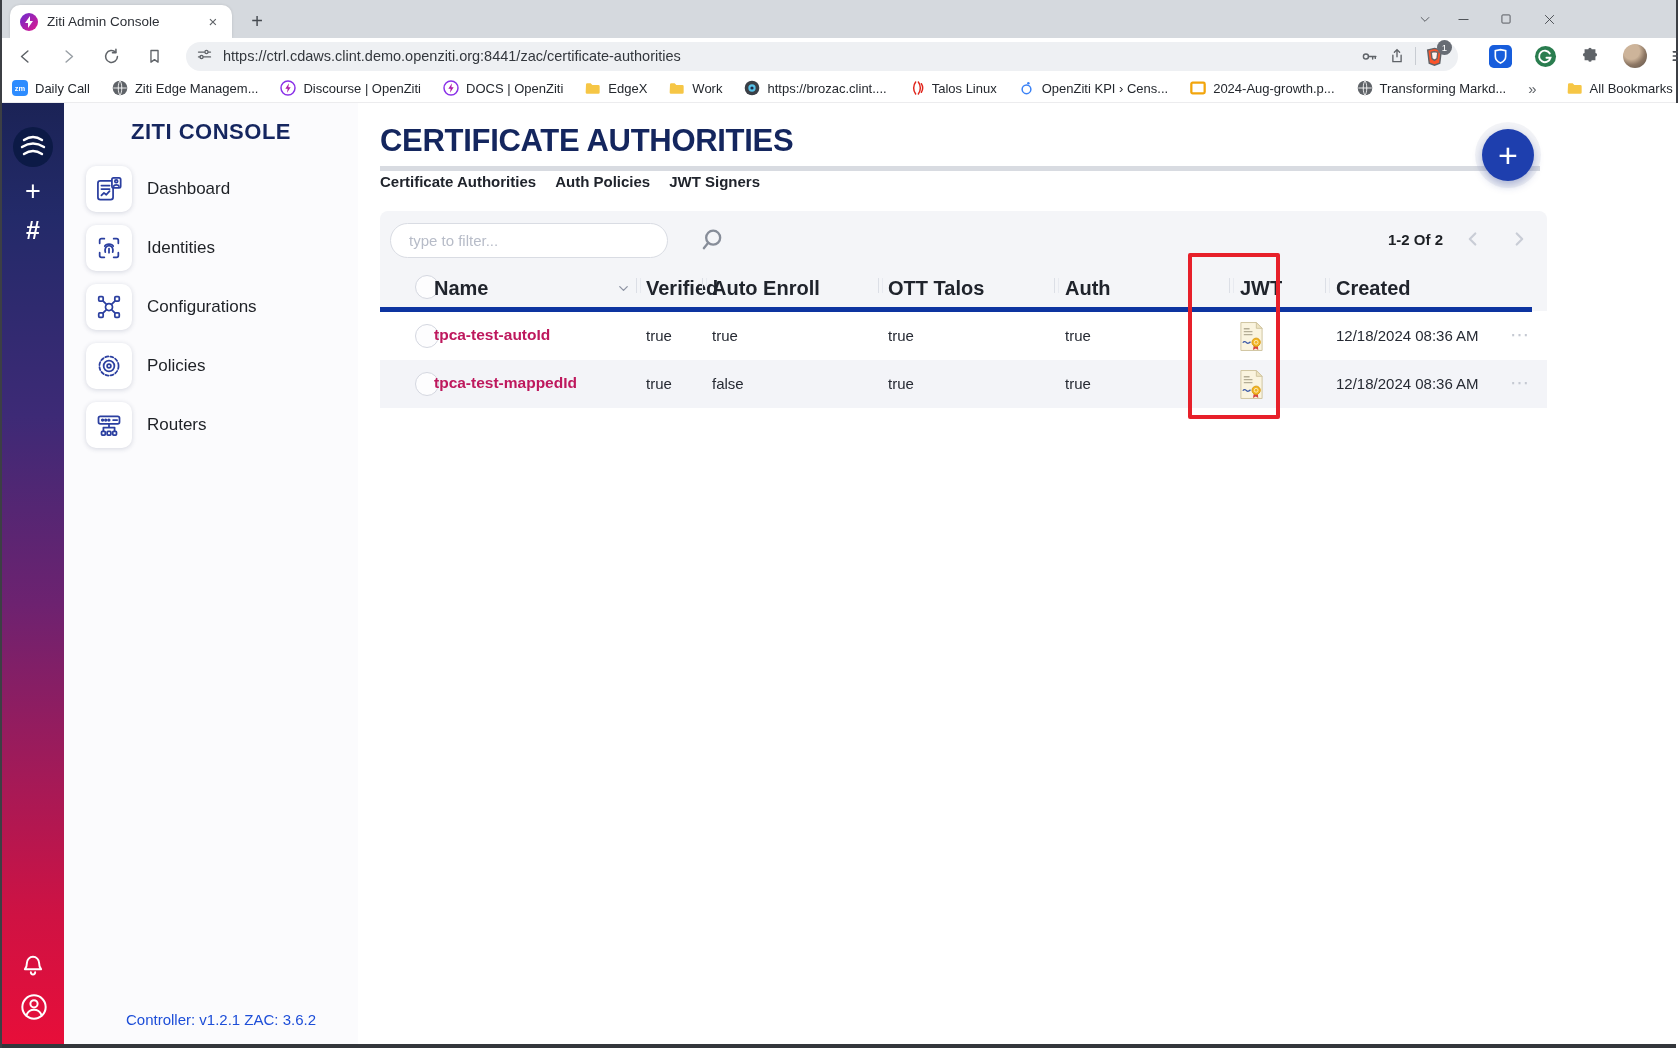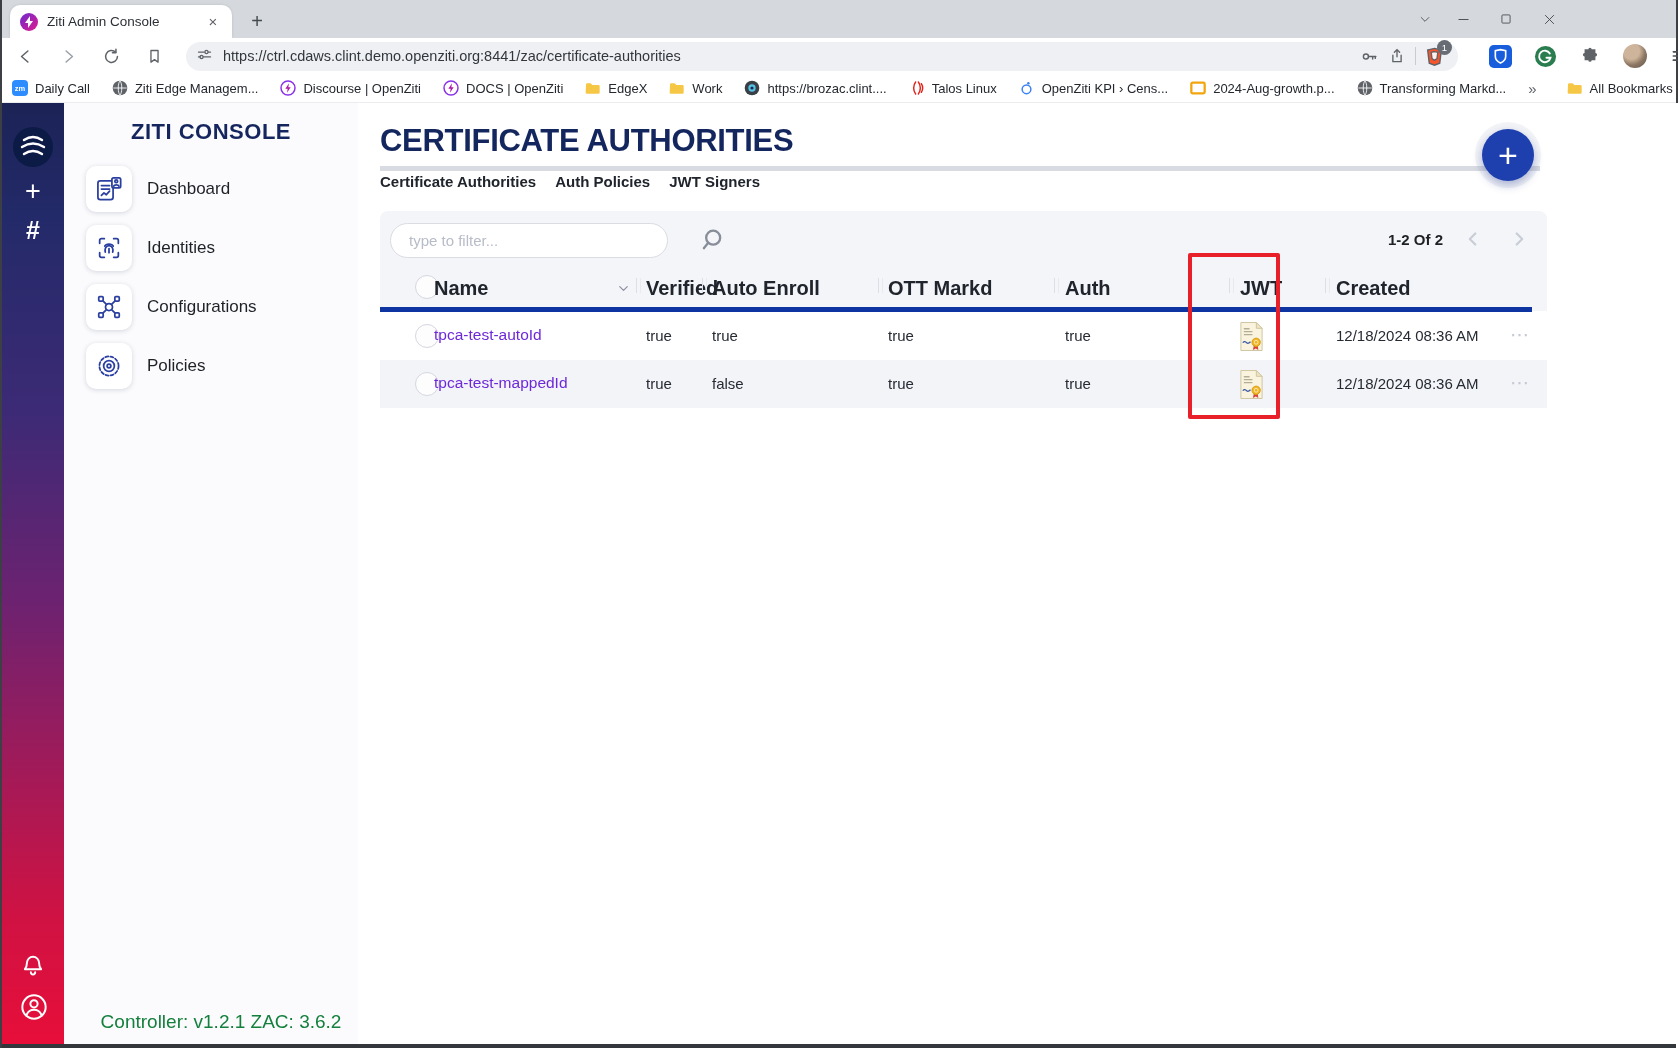--- a/index.html
+++ b/index.html
@@ -59,21 +59,21 @@
   .brand { position:absolute; top:16px; width:100%; text-align:center; font-size:22px; font-weight:800;
            letter-spacing:.5px; color:#15265f; }
   .menu { position:absolute; top:56px; left:0; width:100%; }
   .mitem { position:relative; height:59px; display:flex; align-items:center; padding-left:22px; }
   .mitem.active { background:#e2e5f0; }
   .mitem.active::after { content:""; position:absolute; right:0; top:0; width:4px; height:100%; background:#e8123f; }
   .tile { width:46px; height:46px; background:#fff; border-radius:10px; box-shadow:0 1px 5px rgba(40,50,90,.18);
           display:flex; align-items:center; justify-content:center; flex:0 0 46px; }
   .tile svg { width:28px; height:28px; stroke:#2b3fa0; fill:none; stroke-width:1.5; stroke-linecap:round; stroke-linejoin:round; }
   .mlabel { font-size:17px; color:#1e2126; margin-left:15px; }
-  .sb-footer { position:absolute; top:908px; width:100%; text-align:center; font-size:19px; color:#15803d;padding-left:20px; }
+  .sb-footer { position:absolute; top:908px; width:100%; text-align:center; font-size:15px; color:#1d4ed8;padding-left:20px; }
 
   
   .main { position:absolute; left:356px; top:103px; width:1322px; height:945px; background:#fff; }
   .page-title { position:absolute; left:22px; top:20px; font-size:31px; font-weight:800; letter-spacing:-.3px; color:#14265e; }
   .title-rule { position:absolute; left:22px; top:63px; width:1160px; height:5px; background:#d8dbe1; }
   .add-btn { position:absolute; left:1124px; top:26px; width:52px; height:52px; border-radius:50%; background:#1e3fae;
              color:#fff; display:flex; align-items:center; justify-content:center; font-size:34px; font-weight:300;
              box-shadow:0 4px 10px rgba(25,50,140,.35), 0 0 0 7px rgba(190,195,210,.18); }
   .subtabs { position:absolute; left:22px; top:70px; display:flex; gap:19px; }
   .subtab { font-size:15px; font-weight:700; color:#20242c; }
@@ -93,21 +93,21 @@
   .hdrrow { position:absolute; left:22px; top:160px; width:1167px; height:48px; }
   .hcell { position:absolute; top:14px; font-size:20px; font-weight:700; color:#20242c; white-space:nowrap; }
   .coldiv { position:absolute; top:15px; width:5px; height:15px; border-left:1.5px solid #dcdfe6; border-right:1.5px solid #e8eaf0; }
   .sortcaret { position:absolute; left:236px; top:18px; width:15px; height:15px; }
   .sortcaret svg { stroke:#8d93a3; stroke-width:2; fill:none; stroke-linecap:round; stroke-linejoin:round; }
 
   .navy-line { position:absolute; left:22px; top:204px; width:1152px; height:5px; background:#0d34a0; }
 
   .trow { position:absolute; left:22px; width:1167px; height:48px; }
   .cell { position:absolute; top:15px; font-size:15px; color:#262a33; white-space:nowrap; }
-  .cell.name { font-weight:400; color:#6d28d9; font-size:15.5px; top:14px; }
+  .cell.name { font-weight:700; color:#be185d; font-size:15.5px; top:14px; }
   .jwticon { position:absolute; left:858px; top:9px; width:27px; height:31px; }
   .rowmenu { position:absolute; left:1130px; top:11px; font-size:19px; color:#c5c9d2; letter-spacing:1px; }
 
   .annotation { position:absolute; left:830px; top:150px; width:92px; height:166px; border:4px solid #e7202a; border-radius:2px;
                 pointer-events:none; z-index:30; }
 
   .bottombar { position:absolute; left:0; bottom:0; width:100%; height:4px; background:#33363b; z-index:40; }
 </style>
 </head>
 <body>
@@ -410,20 +410,36 @@
         <span class="tile">
           <svg viewBox="0 0 24 24">
               <circle cx="12" cy="12" r="8.2" stroke-dasharray="2.6 1.8"></circle>
               <circle cx="12" cy="12" r="4.6"></circle>
               <circle cx="12" cy="12" r="1.6"></circle>
             </svg>
         </span>
         <span class="mlabel">Policies</span>
       </div>
 
+      <div class="mitem">
+        <span class="tile">
+          <svg viewBox="0 0 24 24">
+              <rect x="3" y="4.5" width="18" height="6.5" rx="1.6"></rect>
+              <circle cx="6.5" cy="7.8" r="0.7"></circle>
+              <circle cx="9.2" cy="7.8" r="0.7"></circle>
+              <circle cx="11.9" cy="7.8" r="0.7"></circle>
+              <path d="M15.5 7.8h3.5"></path>
+              <path d="M12 11v3.2M7.2 17v-2.8h9.6V17"></path>
+              <rect x="5.6" y="17.5" width="3.2" height="3.2" rx="0.7"></rect>
+              <rect x="10.4" y="17.5" width="3.2" height="3.2" rx="0.7"></rect>
+              <rect x="15.2" y="17.5" width="3.2" height="3.2" rx="0.7"></rect>
+            </svg>
+        </span>
+        <span class="mlabel">Routers</span>
+      </div>
 
 
 
     </div>
     <div class="sb-footer">Controller: v1.2.1 ZAC: 3.6.2</div>
   </div>
 
   <div class="main">
     <div class="page-title">CERTIFICATE AUTHORITIES</div>
     <div class="title-rule"></div>
@@ -461,21 +477,21 @@
       <span class="sortcaret">
         <svg width="15" height="15" viewBox="0 0 24 24">
             <path d="M6 9l6 6 6-6"></path>
           </svg>
       </span>
       <span class="coldiv" style="left:256px;"></span>
       <span class="hcell" style="left:266px;">Verified</span>
       <span class="coldiv" style="left:322px;"></span>
       <span class="hcell" style="left:332px;">Auto Enroll</span>
       <span class="coldiv" style="left:498px;"></span>
-      <span class="hcell" style="left:508px;">OTT Markd</span>
+      <span class="hcell" style="left:508px;">OTT Talos</span>
       <span class="coldiv" style="left:674px;"></span>
       <span class="hcell" style="left:685px;">Auth</span>
       <span class="coldiv" style="left:849px;"></span>
       <span class="hcell" style="left:860px;">JWT</span>
       <span class="coldiv" style="left:945px;"></span>
       <span class="hcell" style="left:956px;">Created</span>
     </div>
 
     <div class="navy-line"></div>
 

